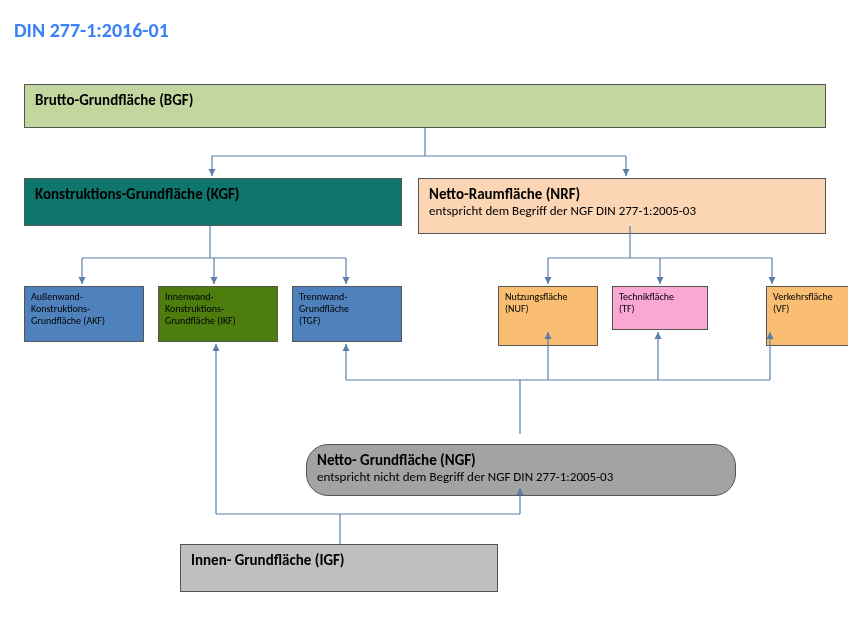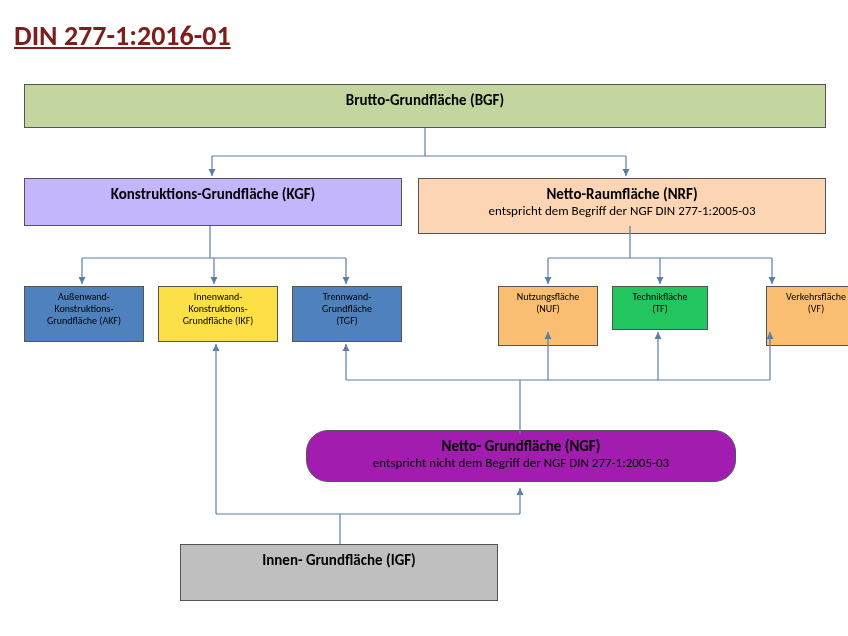--- a/index.html
+++ b/index.html
@@ -8,31 +8,29 @@
     padding: 0;
     font-family: Calibri, Arial, sans-serif;
     background: #fff;
     width: 848px;
     height: 636px;
     position: relative;
   }
   .title {
     position: absolute;
     font-weight: bold;
-    font-size: 28px;
-    color: #7f1d1d;
-    text-decoration: underline;
+    font-size: 20px;
+    color: #3b82f6;
   }
   .box {
     position: absolute;
     border: 1px solid #555;
     padding: 6px 10px;
     font-size: 15px;
     line-height: 1.2;
-    text-align: center;
   }
   .box .sub {
     font-size: 13px;
     font-weight: normal;
   }
   .box .head {
     font-weight: bold;
   }
   .small {
     font-size: 10px;
@@ -47,68 +45,68 @@
 </style>
 </head>
 <body>
 
 <div class="title" style="left:14px; top:18px;">DIN 277-1:2016-01</div>
 
 <div id="bgf" class="box" style="left:24px; top:84px; width:802px; height:44px; background:#c4d6a0;">
   <span class="head">Brutto-Grundfläche (BGF)</span>
 </div>
 
-<div id="kgf" class="box" style="left:24px; top:178px; width:378px; height:48px; background:#c4b5fd;">
+<div id="kgf" class="box" style="left:24px; top:178px; width:378px; height:48px; background:#0f766e;">
   <span class="head">Konstruktions-Grundfläche (KGF)</span>
 </div>
 
 <div id="nrf" class="box" style="left:418px; top:178px; width:408px; height:56px; background:#fcd5b4;">
   <div class="head">Netto-Raumfläche (NRF)</div>
   <div class="sub">entspricht dem Begriff der NGF DIN 277-1:2005-03</div>
 </div>
 
 <div id="akf" class="box small" style="left:24px; top:286px; width:120px; height:56px; background:#4f81bd; color:#000;">
   <div>Außenwand-</div>
   <div>Konstruktions-</div>
   <div>Grundfläche (AKF)</div>
 </div>
 
-<div id="ikf" class="box small" style="left:158px; top:286px; width:120px; height:56px; background:#fde047; color:#000;">
+<div id="ikf" class="box small" style="left:158px; top:286px; width:120px; height:56px; background:#4d7c0f; color:#000;">
   <div>Innenwand-</div>
   <div>Konstruktions-</div>
   <div>Grundfläche (IKF)</div>
 </div>
 
 <div id="tgf" class="box small" style="left:292px; top:286px; width:110px; height:56px; background:#4f81bd; color:#000;">
   <div>Trennwand-</div>
   <div>Grundfläche</div>
   <div>(TGF)</div>
 </div>
 
 <div id="nuf" class="box small" style="left:498px; top:286px; width:100px; height:60px; background:#f9be72;">
   <div>Nutzungsfläche</div>
   <div>(NUF)</div>
 </div>
 
-<div id="tf" class="box small" style="left:612px; top:286px; width:96px; height:44px; background:#22c55e;">
+<div id="tf" class="box small" style="left:612px; top:286px; width:96px; height:44px; background:#f9a8d4;">
   <div>Technikfläche</div>
   <div>(TF)</div>
 </div>
 
 <div id="vf" class="box small" style="left:722px; top:286px; width:100px; height:60px; background:#f9be72;margin-left:44px;">
   <div>Verkehrsfläche</div>
   <div>(VF)</div>
 </div>
 
-<div id="ngf" class="box" style="left:306px; top:430px; width:430px; height:52px; background:#a21caf;border-radius:22px;">
+<div id="ngf" class="box" style="left:306px; top:444px; width:430px; height:52px; background:#a3a3a3;border-radius:22px;">
   <div class="head">Netto- Grundfläche (NGF)</div>
   <div class="sub">entspricht nicht dem Begriff der NGF DIN 277-1:2005-03</div>
 </div>
 
-<div id="igf" class="box" style="left:180px; top:544px; width:318px; height:57px; background:#bfbfbf;">
+<div id="igf" class="box" style="left:180px; top:544px; width:318px; height:48px; background:#bfbfbf;">
   <span class="head">Innen- Grundfläche (IGF)</span>
 </div>
 
 <svg class="connectors">
   <defs>
     <marker id="arrow" markerWidth="8" markerHeight="8" refX="6" refY="3" orient="auto">
       <path d="M0,0 L6,3 L0,6 Z" fill="#5b7ea8"></path>
     </marker>
   </defs>
   <g stroke="#5b7ea8" stroke-width="1.2" fill="none">

